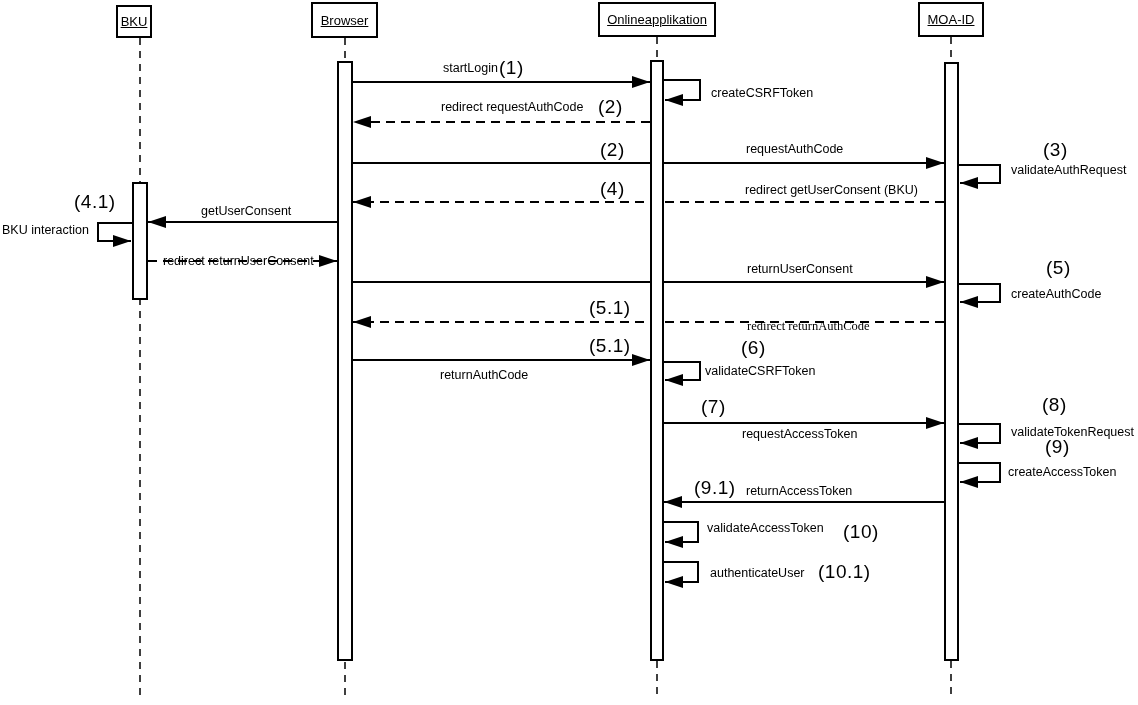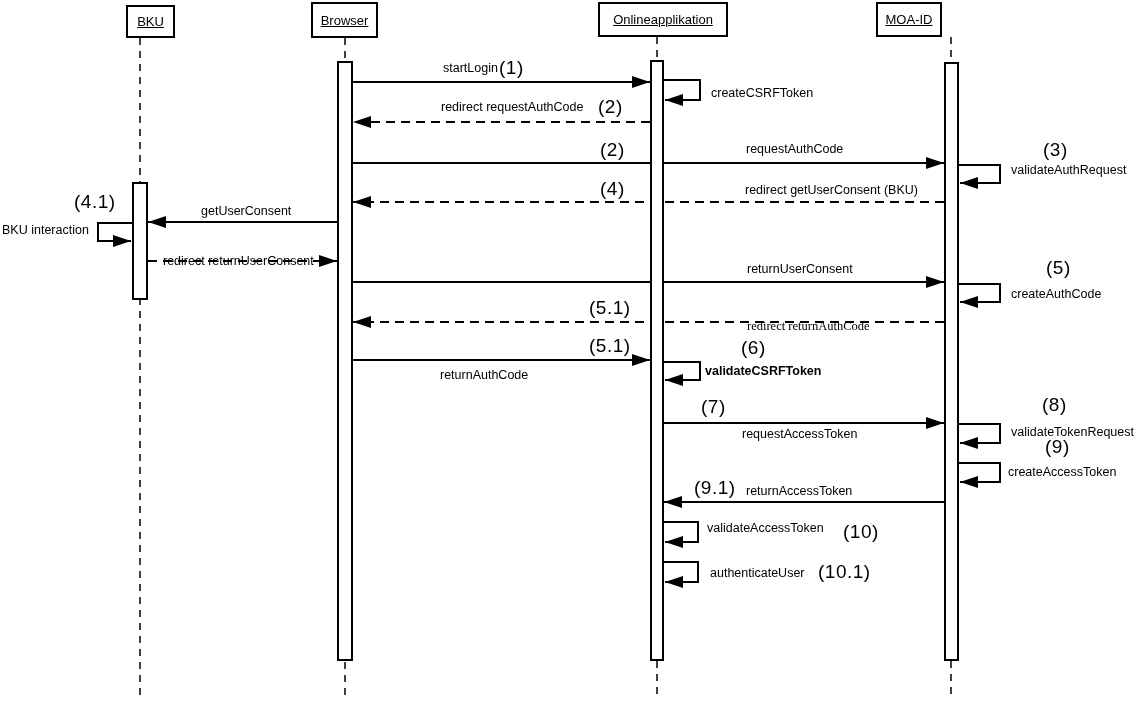--- a/index.html
+++ b/index.html
@@ -98,47 +98,47 @@
       <path d="M664,522 H698 V542 H665" marker-end="url(#arr)"></path>
       <path d="M664,562 H698 V582 H665" marker-end="url(#arr)"></path>
     </g>
   </svg>
 
   <div class="activation" style="left:337px; top:61px;  width:16px; height:600px;"></div>
   <div class="activation" style="left:650px; top:60px;  width:14px; height:601px;"></div>
   <div class="activation" style="left:944px; top:62px;  width:15px; height:599px;"></div>
   <div class="activation" style="left:132px; top:182px; width:16px; height:118px;"></div>
 
-  <div class="actor" style="left:126px; top:5px; width:49px; height:33px;">
+  <div class="actor" style="left:116px; top:5px; width:36px; height:33px;">
     <span class="actor-label">BKU</span>
   </div>
   <div class="actor" style="left:311px; top:2px; width:67px; height:36px;">
     <span class="actor-label">Browser</span>
   </div>
-  <div class="actor" style="left:598px; top:2px; width:130px; height:35px;">
+  <div class="actor" style="left:598px; top:2px; width:118px; height:35px;">
     <span class="actor-label">Onlineapplikation</span>
   </div>
-  <div class="actor" style="left:876px; top:2px; width:66px; height:35px;">
+  <div class="actor" style="left:918px; top:2px; width:66px; height:35px;">
     <span class="actor-label">MOA-ID</span>
   </div>
 
   <span class="msg-label" style="left:443px; top:61px;">startLogin</span>
   <span class="msg-label" style="left:711px; top:86px;">createCSRFToken</span>
   <span class="msg-label" style="left:441px; top:100px;">redirect requestAuthCode</span>
   <span class="msg-label" style="left:746px; top:142px;">requestAuthCode</span>
   <span class="msg-label" style="left:1011px; top:163px;">validateAuthRequest</span>
   <span class="msg-label" style="left:745px; top:183px;">redirect getUserConsent (BKU)</span>
   <span class="msg-label" style="left:201px; top:204px;">getUserConsent</span>
   <span class="msg-label" style="left:2px;   top:223px;">BKU interaction</span>
   <span class="msg-label" style="left:163px; top:242px;margin-top:12px;">redirect returnUserConsent</span>
   <span class="msg-label" style="left:747px; top:262px;">returnUserConsent</span>
   <span class="msg-label" style="left:1011px; top:287px;text-align:right;">createAuthCode</span>
   <span class="msg-label" style="left:747px; top:319px;font-family:Liberation Serif, serif;">redirect returnAuthCode</span>
   <span class="msg-label" style="left:440px; top:342px;margin-top:26px;">returnAuthCode</span>
-  <span class="msg-label" style="left:705px; top:364px;font-weight:bold;">validateCSRFToken</span>
+  <span class="msg-label" style="left:705px; top:364px;">validateCSRFToken</span>
   <span class="msg-label" style="left:742px; top:401px;margin-top:26px;">requestAccessToken</span>
   <span class="msg-label" style="left:1011px; top:425px;">validateTokenRequest</span>
   <span class="msg-label" style="left:1008px; top:465px;">createAccessToken</span>
   <span class="msg-label" style="left:746px; top:484px;">returnAccessToken</span>
   <span class="msg-label" style="left:707px; top:521px;">validateAccessToken</span>
   <span class="msg-label" style="left:710px; top:566px;">authenticateUser</span>
 
   <span class="step-label" style="left:499px; top:57px;">(1)</span>
   <span class="step-label" style="left:598px; top:96px;">(2)</span>
   <span class="step-label" style="left:600px; top:139px;">(2)</span>

